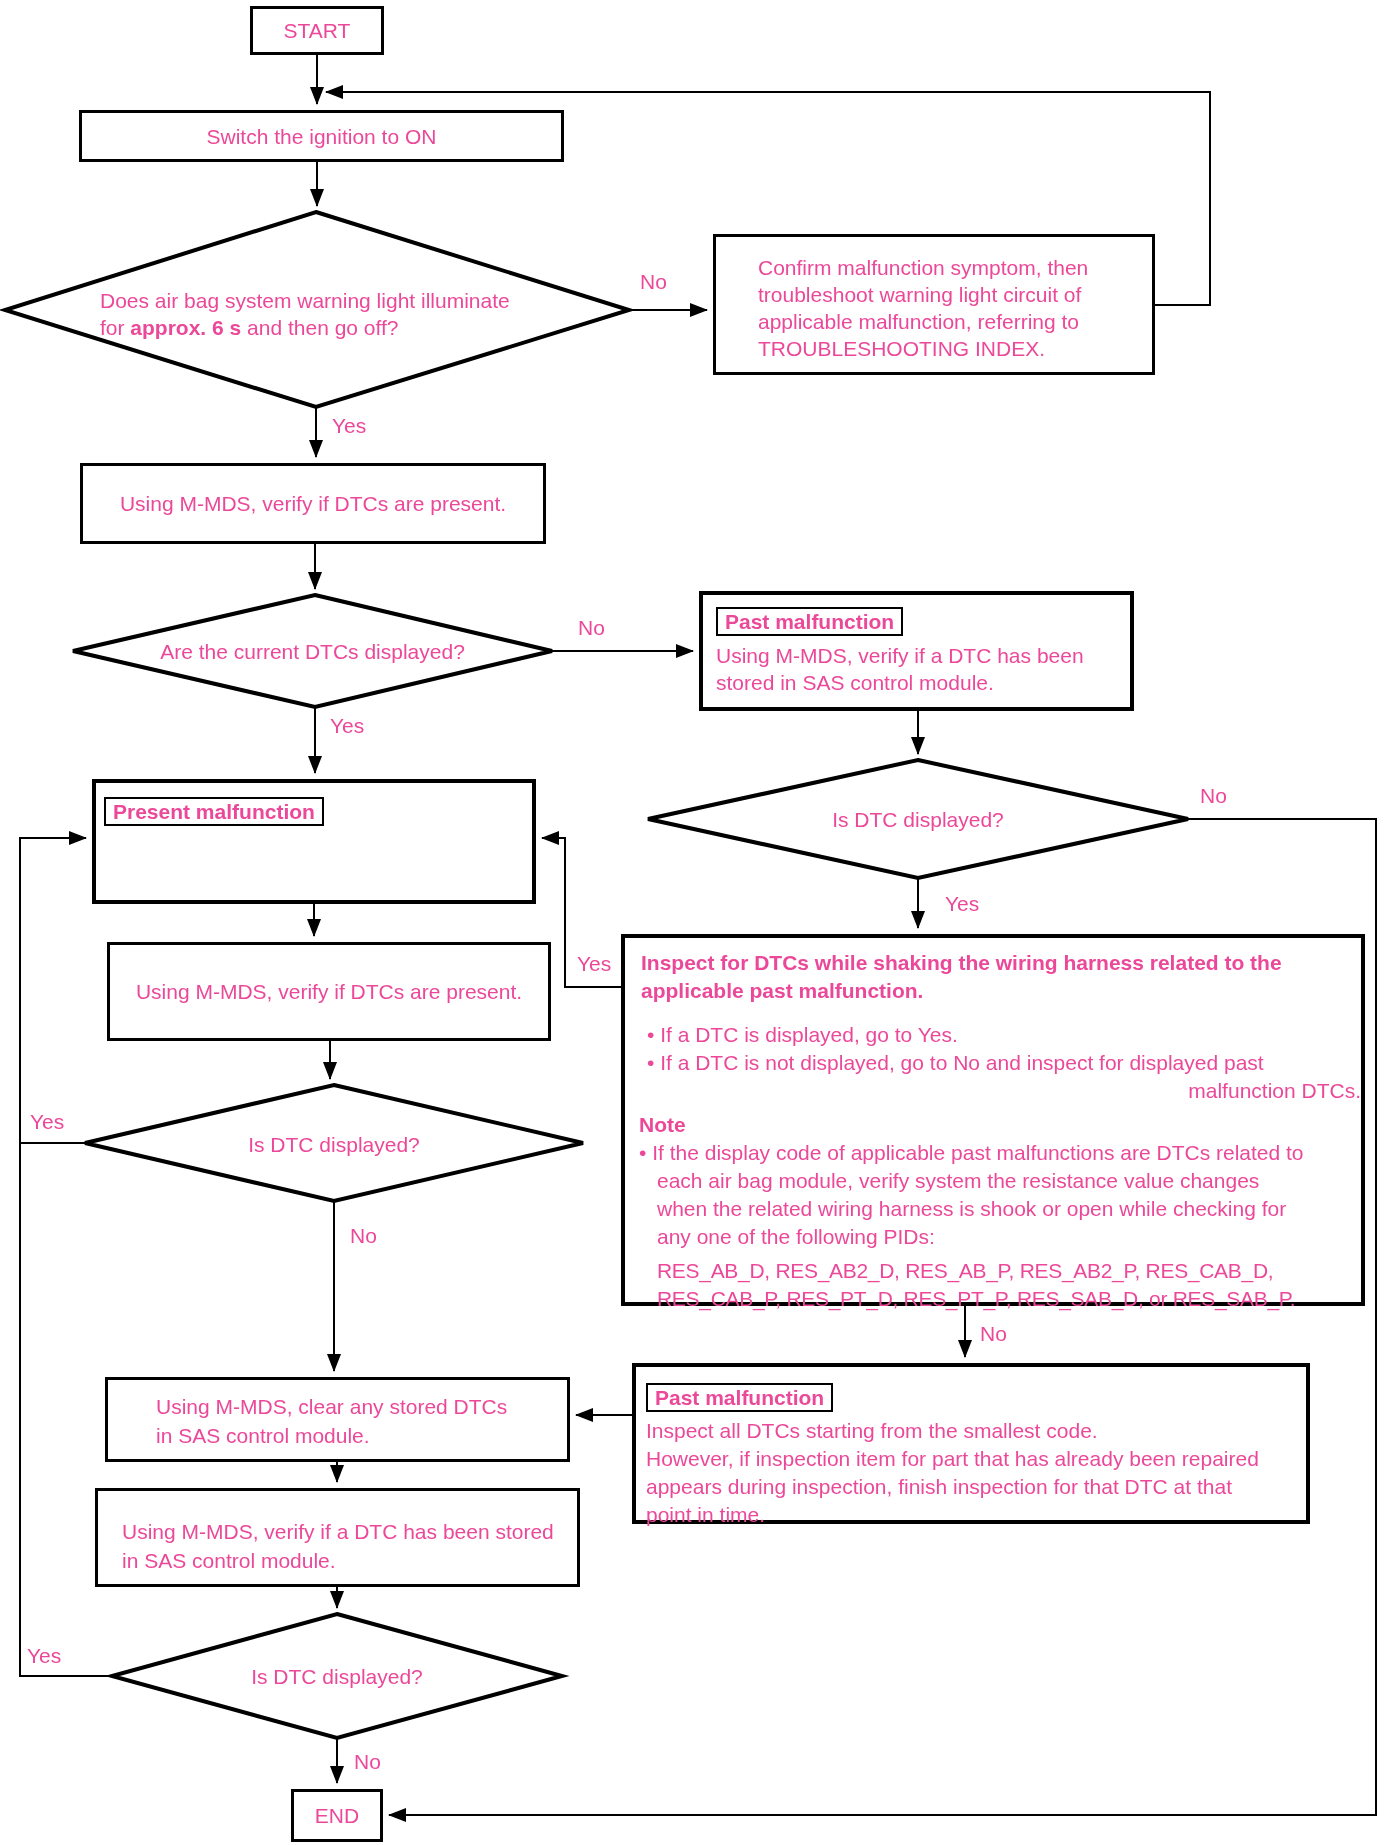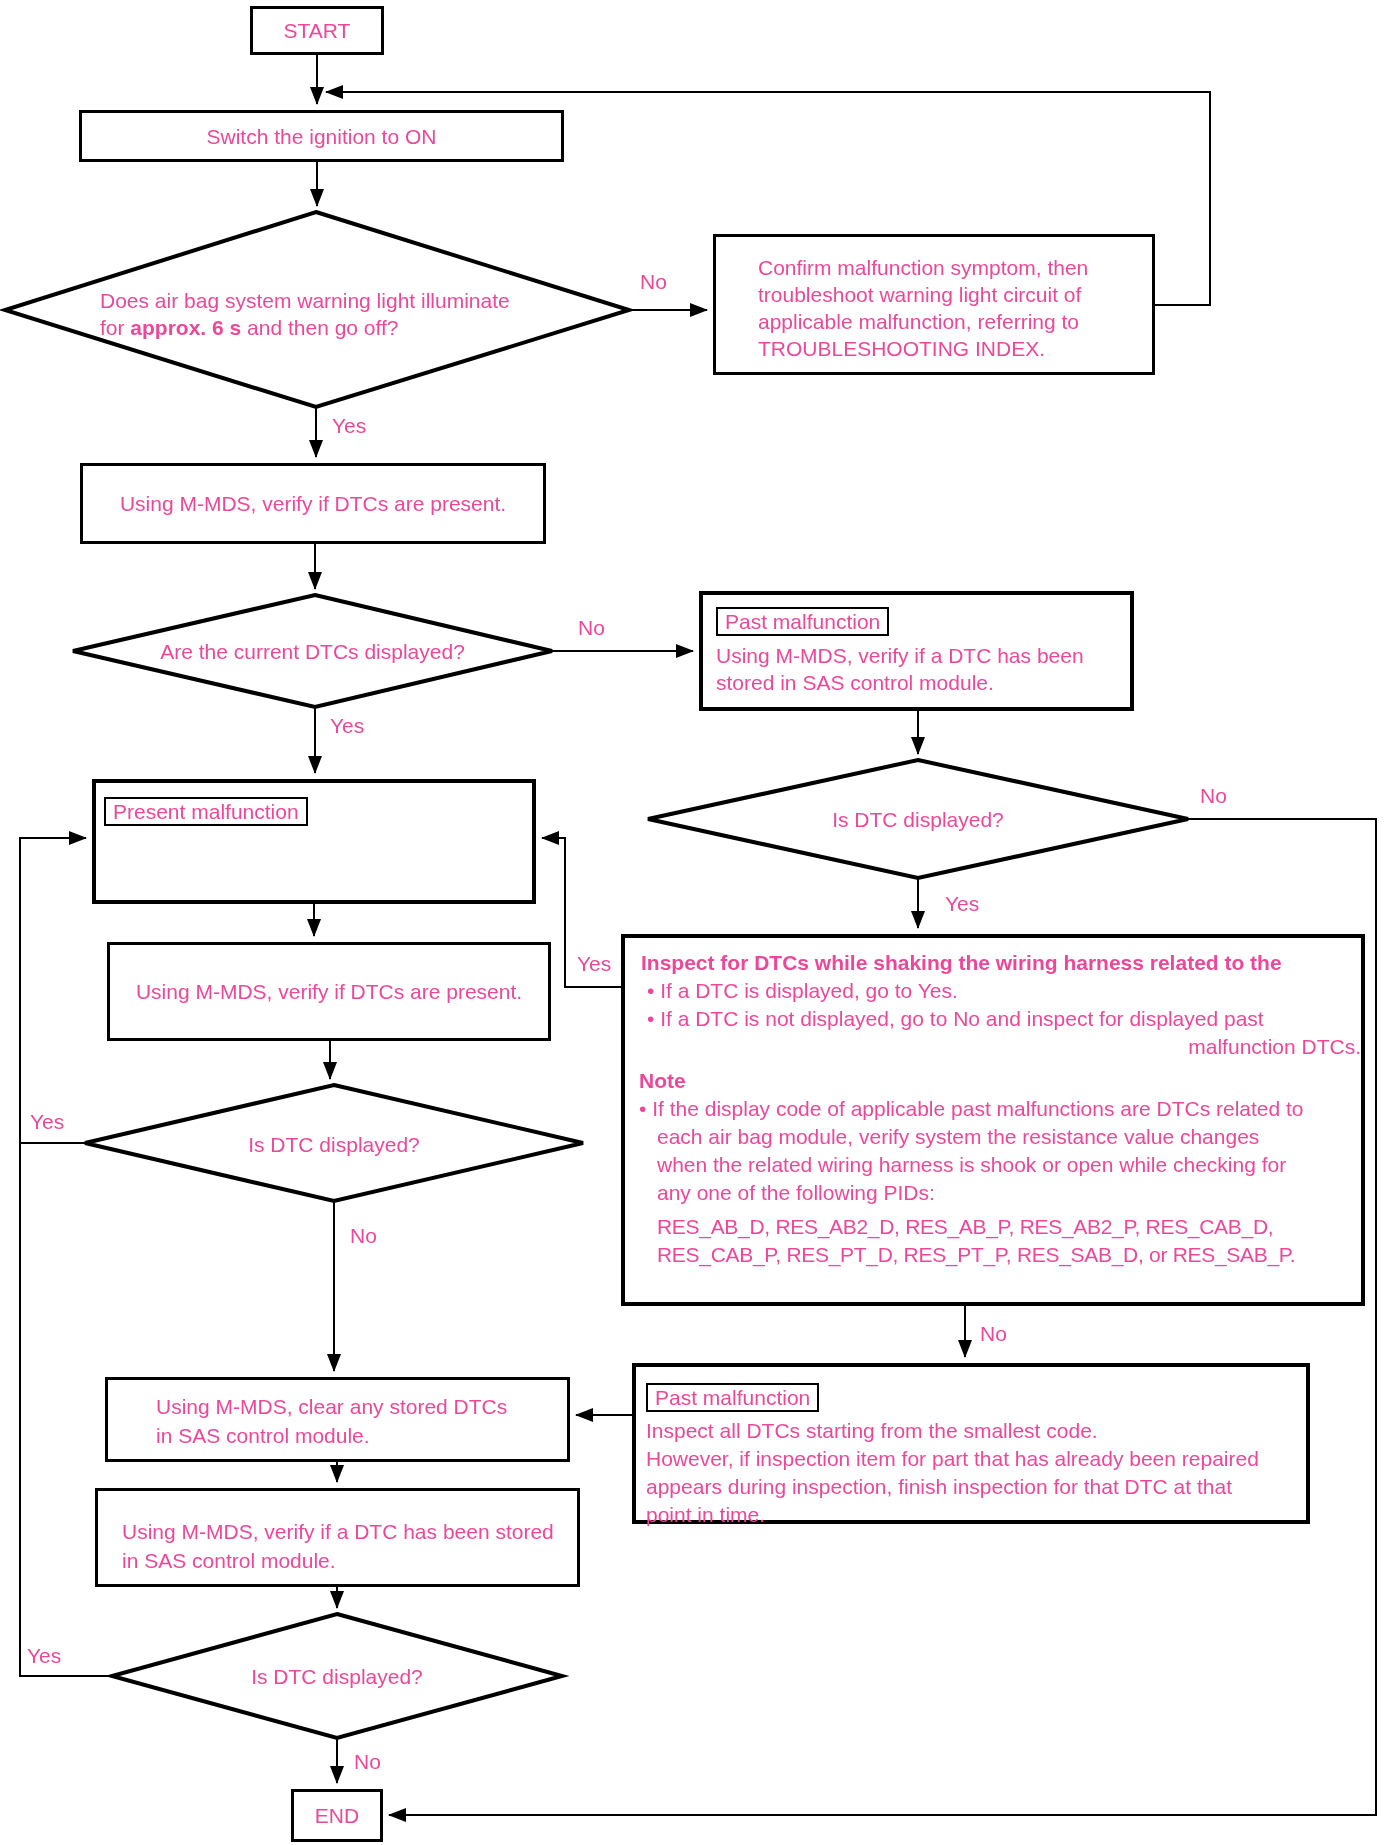--- a/index.html
+++ b/index.html
@@ -5,27 +5,27 @@
   html,body{margin:0;padding:0;background:#ffffff;}
   #canvas{
     position:relative;width:1388px;height:1845px;background:#ffffff;
     font-family:"Liberation Sans","DejaVu Sans",sans-serif;color:#ec4899;
     font-size:21px;line-height:27px;overflow:hidden;
   }
   #wires{position:absolute;left:0;top:0;z-index:0;}
   .box{position:absolute;background:#fff;border:3px solid #000;box-sizing:border-box;z-index:1;}
   .box.thick{border-width:4px;}
   .center{display:flex;align-items:center;justify-content:center;text-align:center;}
-  .tag{display:inline-block;border:2px solid #000;font-weight:normal;padding:0 7px;line-height:25px;}
+  .tag{display:inline-block;border:2px solid #000;font-weight:bold;padding:0 7px;line-height:25px;}
   .dtext{position:absolute;z-index:2;}
   .elabel{position:absolute;z-index:2;font-size:21px;}
   .lines div{white-space:nowrap;}
   
   .bl-base{padding-left:16px;font-weight:bold;}
-  .bl-gap{margin-top:0;}
+  .bl-gap{margin-top:16px;}
   .bl-bullet{padding-left:22px;}
   .bl-cont{text-align:right;}
   .bl-note{padding-left:14px;font-weight:bold;margin-top:6px;}
   .bl-nbullet{padding-left:14px;}
   .bl-ncont{padding-left:32px;}
   .bl-pid{padding-left:32px;margin-top:0;letter-spacing:-0.3px;}
   .bl-pid1{margin-top:6px;}
   #n-shake .lines{padding-top:11px;line-height:28px;}
   #n-confirm .lines{padding:17px 0 0 42px;}
   #n-pastverify{padding:12px 0 0 13px;}
@@ -144,20 +144,21 @@
     <span>Using M-MDS, verify if DTCs are present.</span>
   </div>
 
   <div class="dtext" style="left:85px;top:1131px;width:498px;text-align:center;">
     <span>Is DTC displayed?</span>
   </div>
 
   <div class="box thick" id="n-shake" style="left:621px;top:934px;width:744px;height:372px;">
     <div class="lines">
       <div class="bl-base">Inspect for DTCs while shaking the wiring harness related to the</div>
+      <div class="bl-base">applicable past malfunction.</div>
       <div class="bl-bullet bl-gap">• If a DTC is displayed, go to Yes.</div>
       <div class="bl-bullet">• If a DTC is not displayed, go to No and inspect for displayed past</div>
       <div class="bl-cont">malfunction DTCs.</div>
       <div class="bl-note">Note</div>
       <div class="bl-nbullet">• If the display code of applicable past malfunctions are DTCs related to</div>
       <div class="bl-ncont">each air bag module, verify system the resistance value changes</div>
       <div class="bl-ncont">when the related wiring harness is shook or open while checking for</div>
       <div class="bl-ncont">any one of the following PIDs:</div>
       <div class="bl-pid bl-pid1">RES_AB_D, RES_AB2_D, RES_AB_P, RES_AB2_P,  RES_CAB_D,</div>
       <div class="bl-pid">RES_CAB_P, RES_PT_D, RES_PT_P, RES_SAB_D, or RES_SAB_P.</div>

